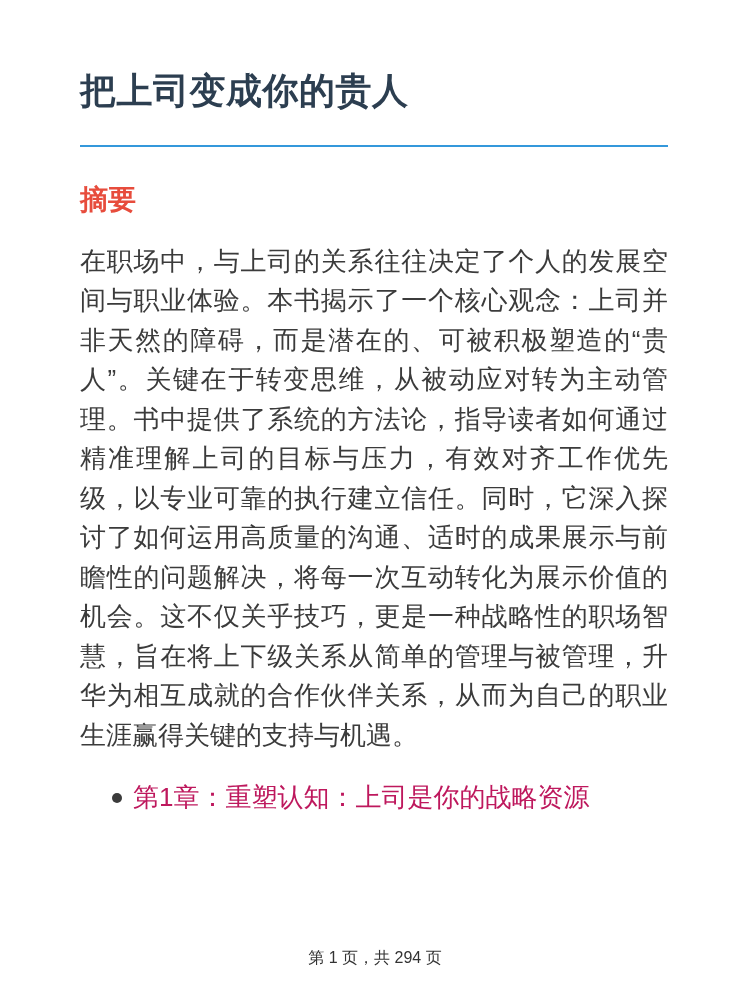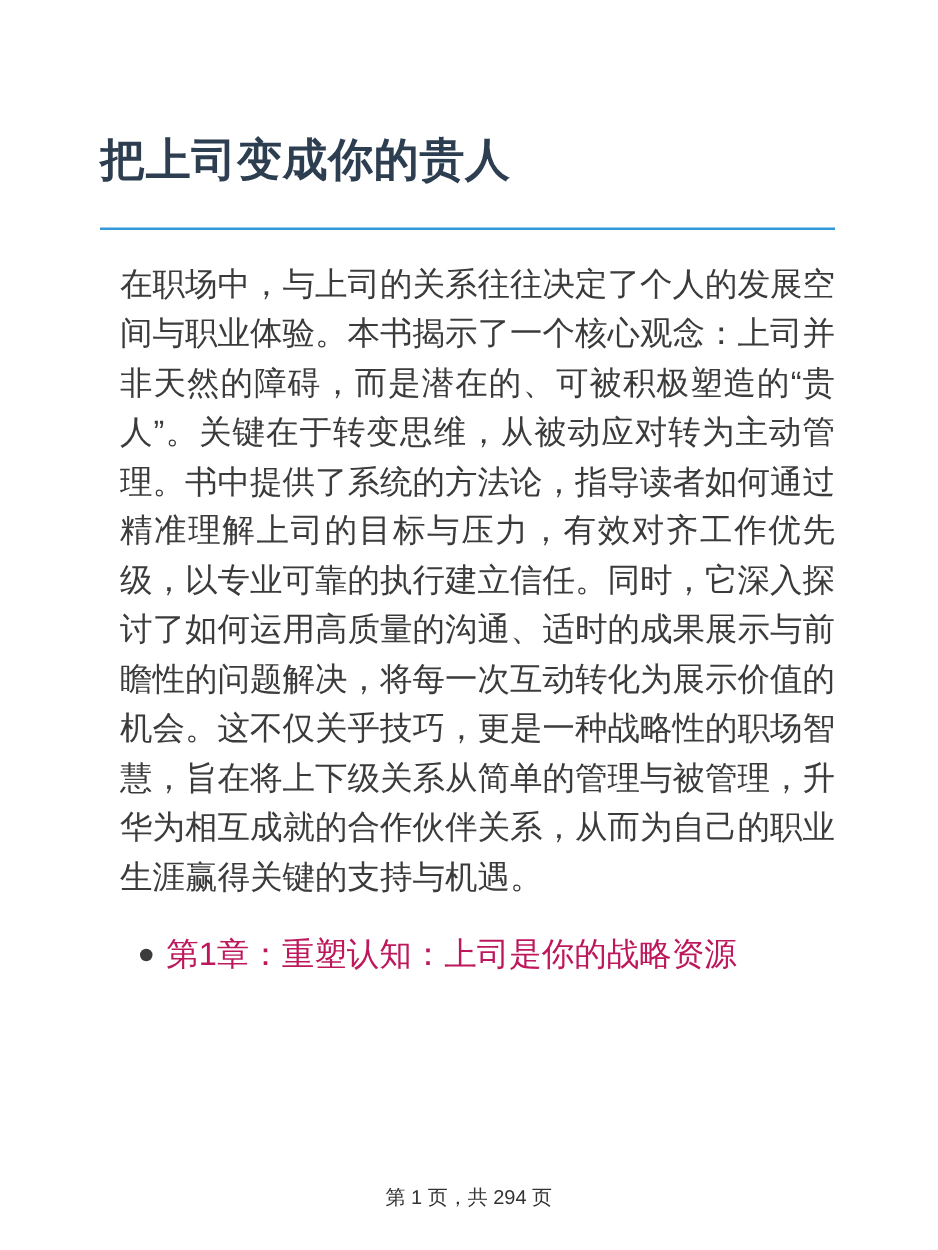--- a/index.html
+++ b/index.html
@@ -16,40 +16,40 @@
     overflow: hidden;
   }
   .content {
     position: absolute;
     left: 80px;
     top: 0;
     width: 588px;
   }
   h1.doc-title {
     margin: 0;
-    padding: 104px 0 29px 0;
+    padding: 67px 0 29px 0;
     font-size: 36px;
     line-height: 1.35;
     font-weight: 700;
     color: #2c3e50;
     letter-spacing: 0.5px;
   }
   .divider {
     height: 0;
     border-bottom: 2px solid #3498db;
   }
   h2.sec-heading {
     margin: 35px 0 0 0;
     font-size: 28px;
     line-height: 1.3;
     font-weight: 700;
     color: #e74c3c;
   }
   p.body-par {
-    margin: 24px 0 0 16px;
+    margin: 24px 0 0 0;
     font-size: 26px;
     line-height: 39.5px;
     color: #3b3b3b;
     text-align: justify;
     text-justify: inter-ideograph;
     word-break: break-all;
   }
   h2.sec-heading.toc {
     margin-top: 40px;
   }
@@ -84,20 +84,21 @@
   }
 </style>
 </head>
 <body>
 
 <div class="page">
   <main class="content">
     <h1 class="doc-title">把上司变成你的贵人</h1>
     <div class="divider"></div>
 
+    <h2 class="sec-heading">摘要</h2>
     <p class="body-par">在职场中，与上司的关系往往决定了个人的发展空间与职业体验。本书揭示了一个核心观念：上司并非天然的障碍，而是潜在的、可被积极塑造的“贵人”。关键在于转变思维，从被动应对转为主动管理。书中提供了系统的方法论，指导读者如何通过精准理解上司的目标与压力，有效对齐工作优先级，以专业可靠的执行建立信任。同时，它深入探讨了如何运用高质量的沟通、适时的成果展示与前瞻性的问题解决，将每一次互动转化为展示价值的机会。这不仅关乎技巧，更是一种战略性的职场智慧，旨在将上下级关系从简单的管理与被管理，升华为相互成就的合作伙伴关系，从而为自己的职业生涯赢得关键的支持与机遇。</p>
 
     <ul class="toc-list">
       <li>
         <span class="bullet"></span>
         <span class="li-text">第1章：重塑认知：上司是你的战略资源</span>
       </li>
     </ul>
   </main>
 

